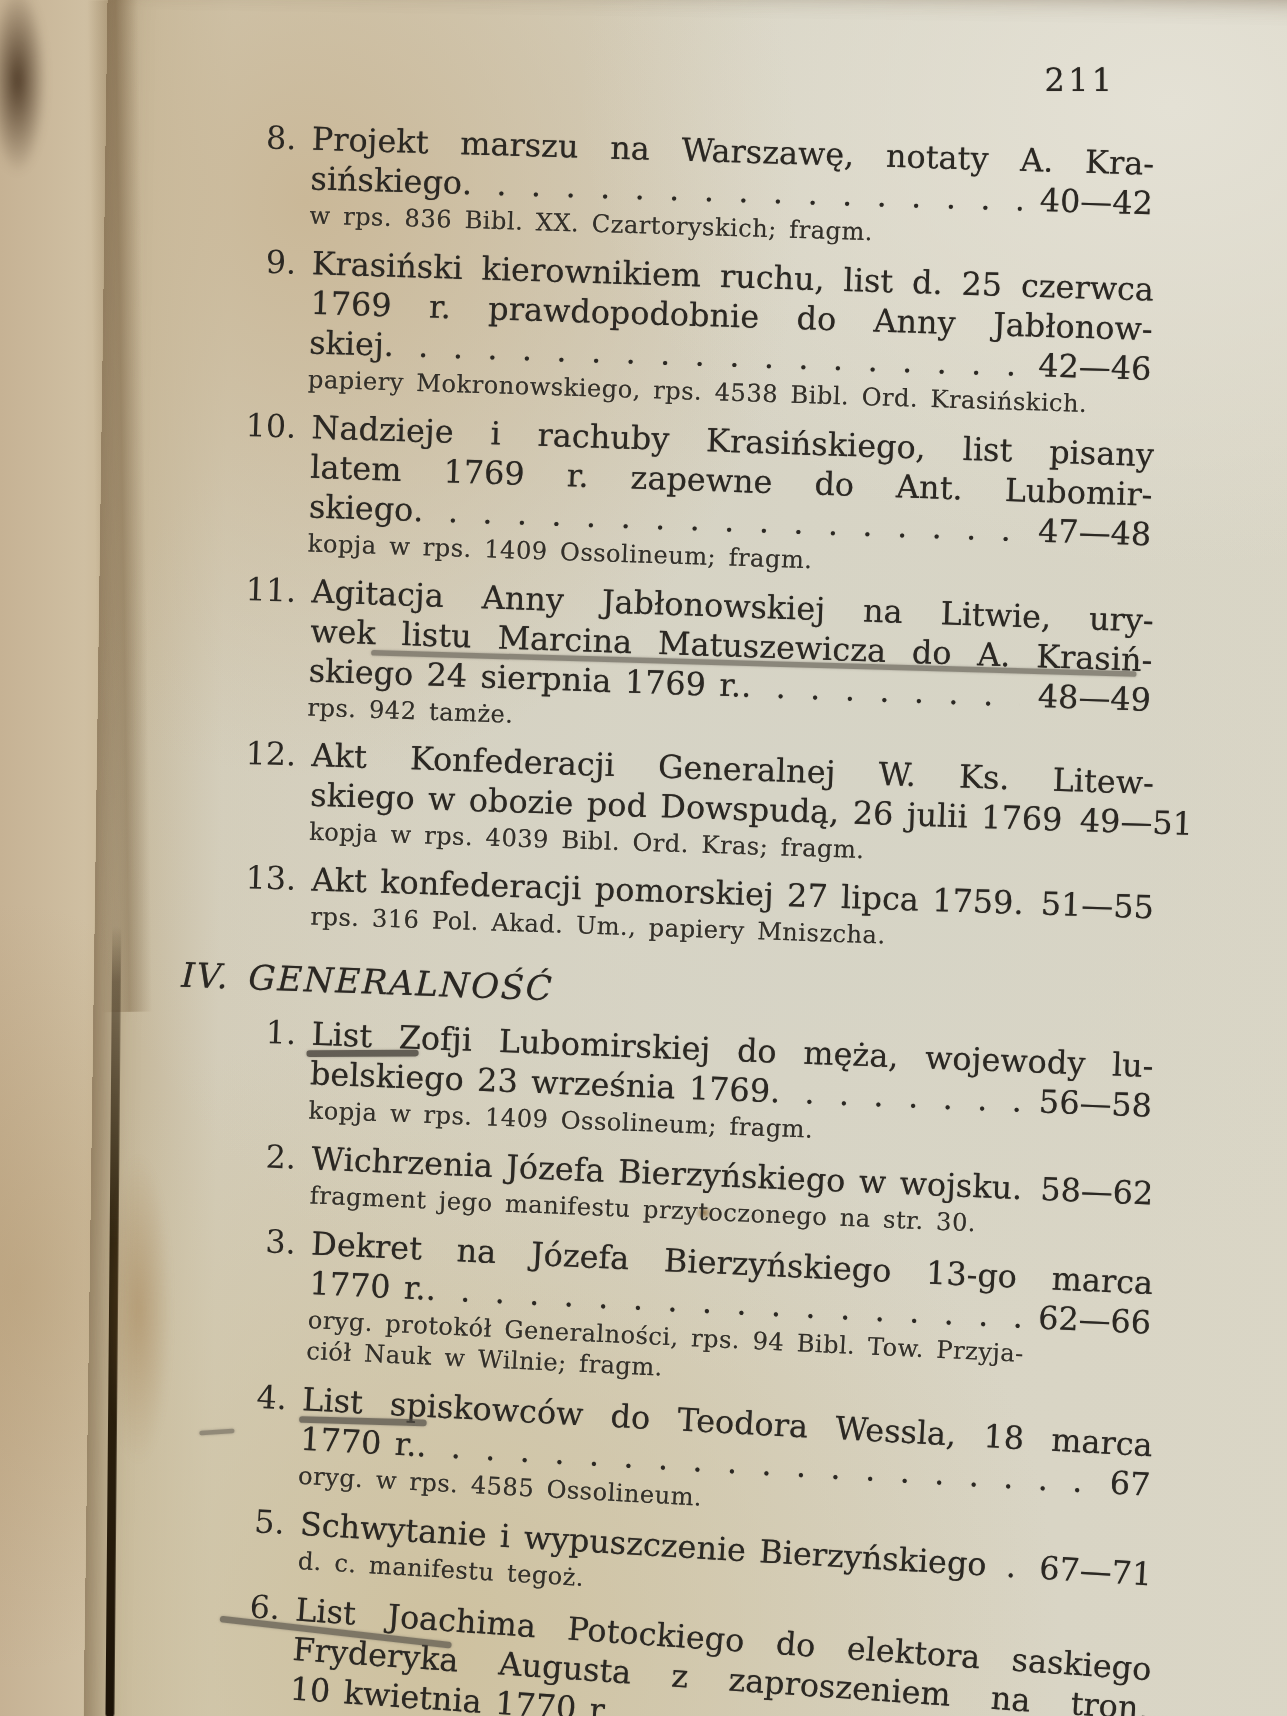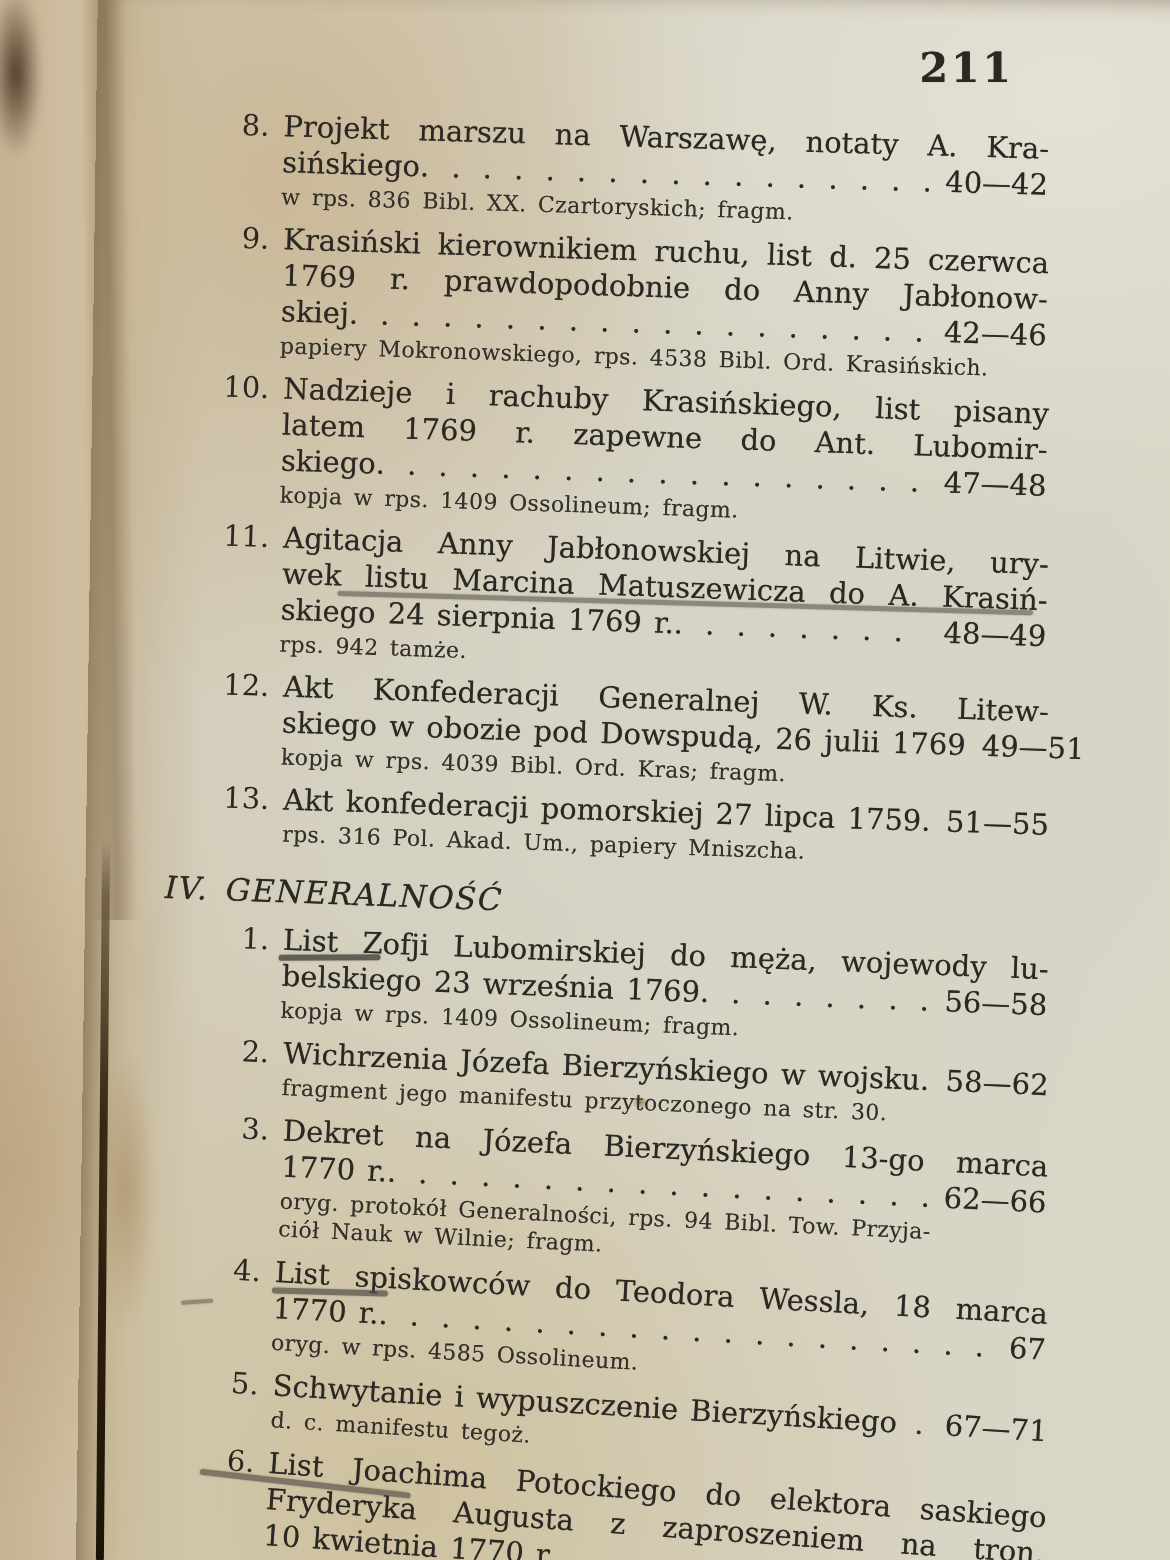--- a/index.html
+++ b/index.html
@@ -47,23 +47,22 @@
     background:radial-gradient(closest-side,rgba(152,112,62,.40),rgba(152,112,62,0));
     filter:blur(3px);
   }
   .stain-dot{
     position:absolute;left:632px;top:1096px;width:16px;height:13px;border-radius:50%;
     background:radial-gradient(closest-side,rgba(128,94,46,.75),rgba(128,94,46,0));
   }
   
   .content{position:absolute;left:210px;top:44px;width:840px;color:#2b2823;}
   .page-number{
-    position:absolute;top:0;right:36px;font-size:41px;letter-spacing:3px;
+    position:absolute;top:12px;right:36px;font-size:29px;letter-spacing:3px;
     text-shadow:0 0 .7px rgba(43,40,35,.75);
-    font-weight:bold;
   }
   .toc{margin-top:62px;}
   .entry{display:flex;margin-bottom:3px;transform-origin:left top;}
   .num{flex:0 0 60px;text-align:right;padding-right:14px;font-size:29px;line-height:36px;}
   .body{flex:1;min-width:0;position:relative;}
   .line{font-size:29px;line-height:36px;word-spacing:3px;text-shadow:0 0 .7px rgba(43,40,35,.6);}
   .just{text-align:justify;text-align-last:justify;}
   .last{display:flex;align-items:baseline;}
   .lt{white-space:nowrap;}
   .fill{flex:1 1 auto;min-width:0;overflow:hidden;white-space:nowrap;text-align:right;}

